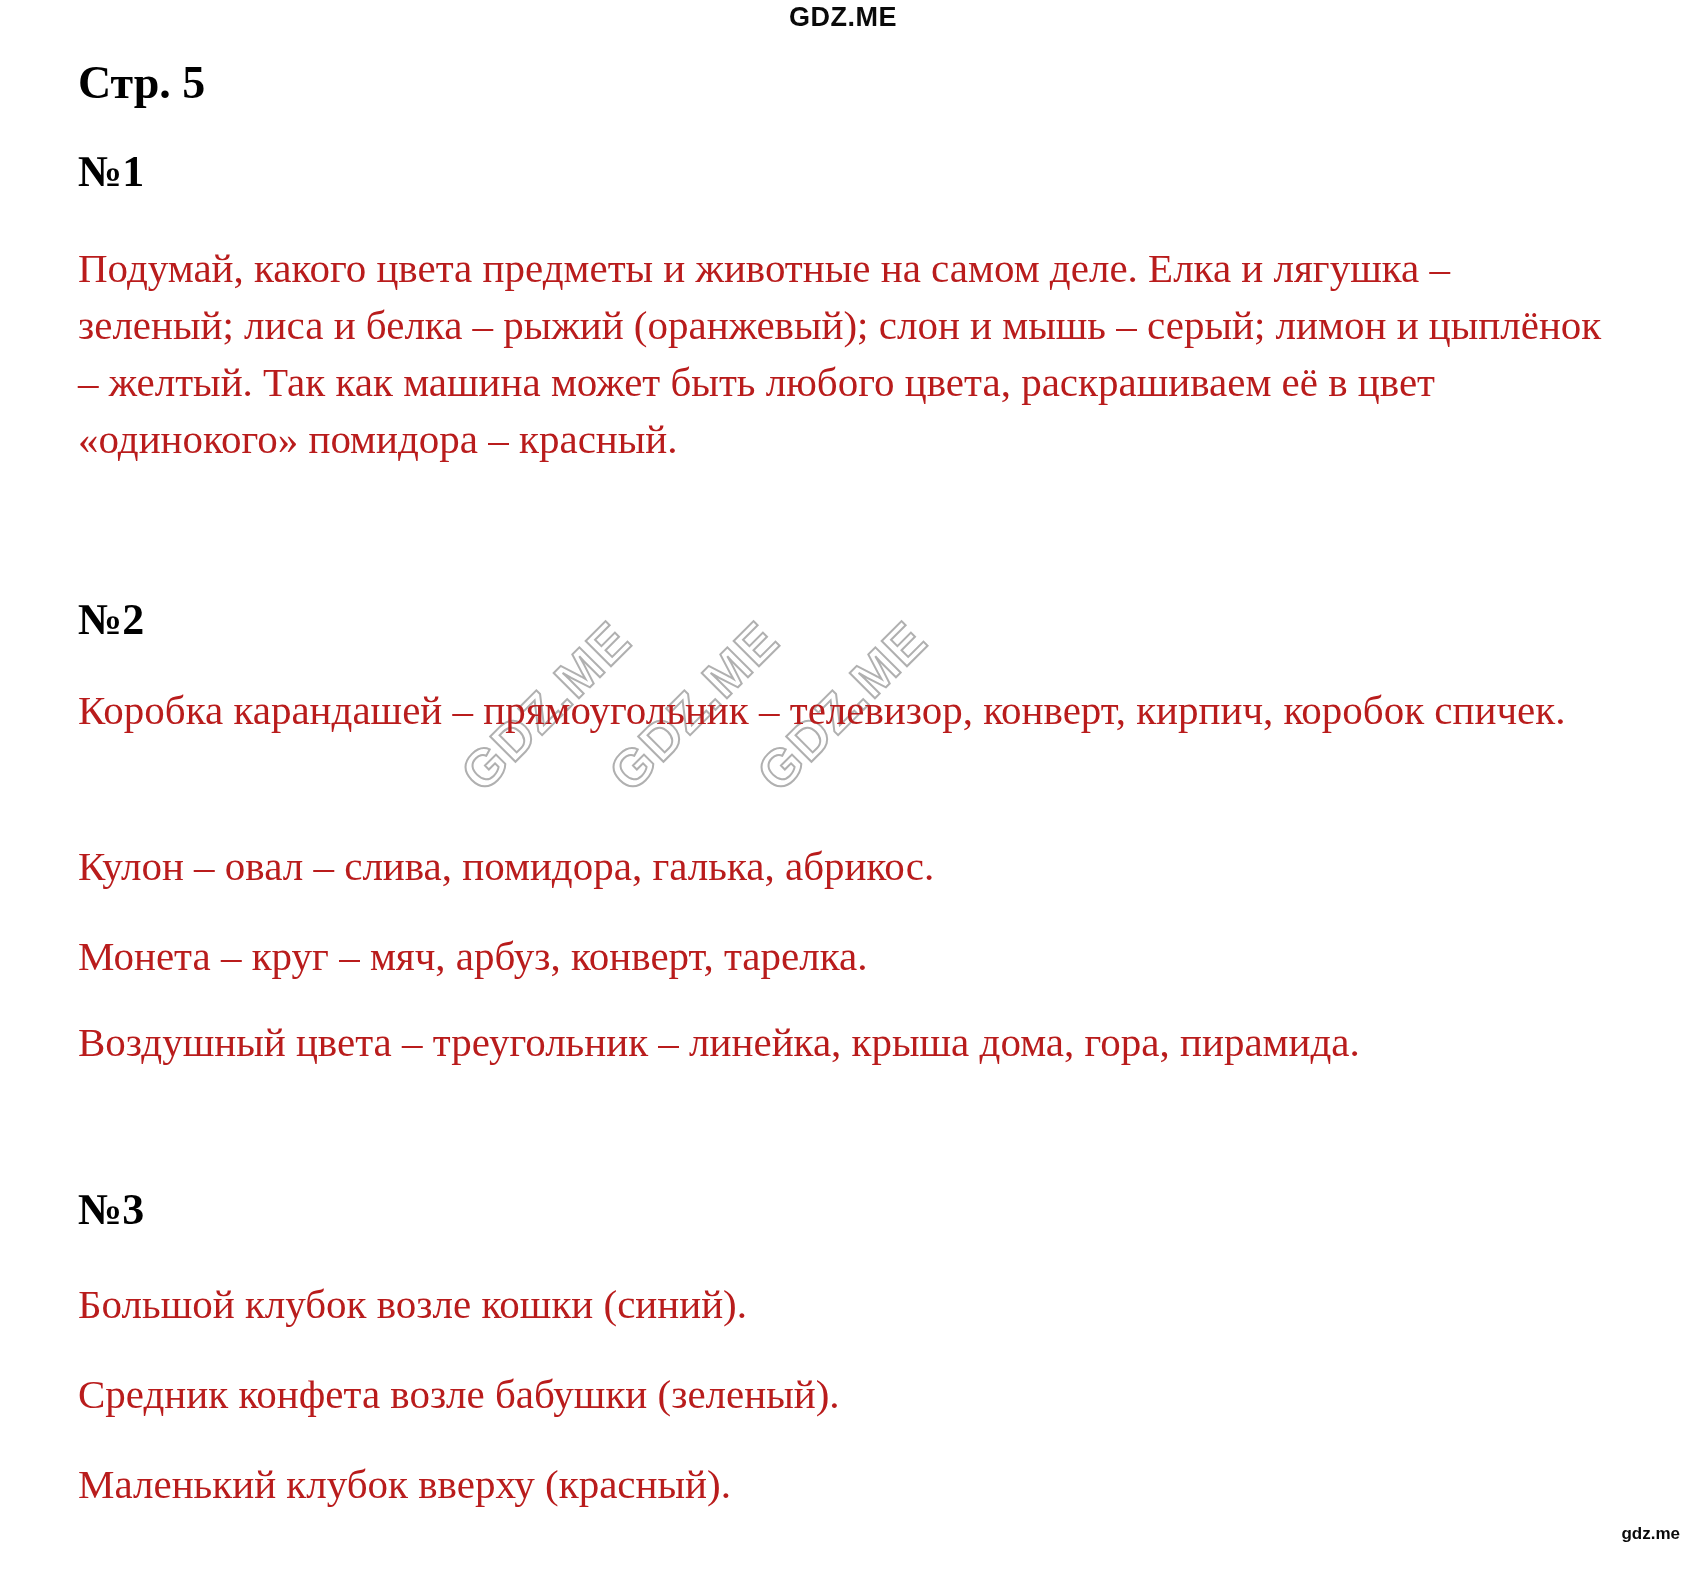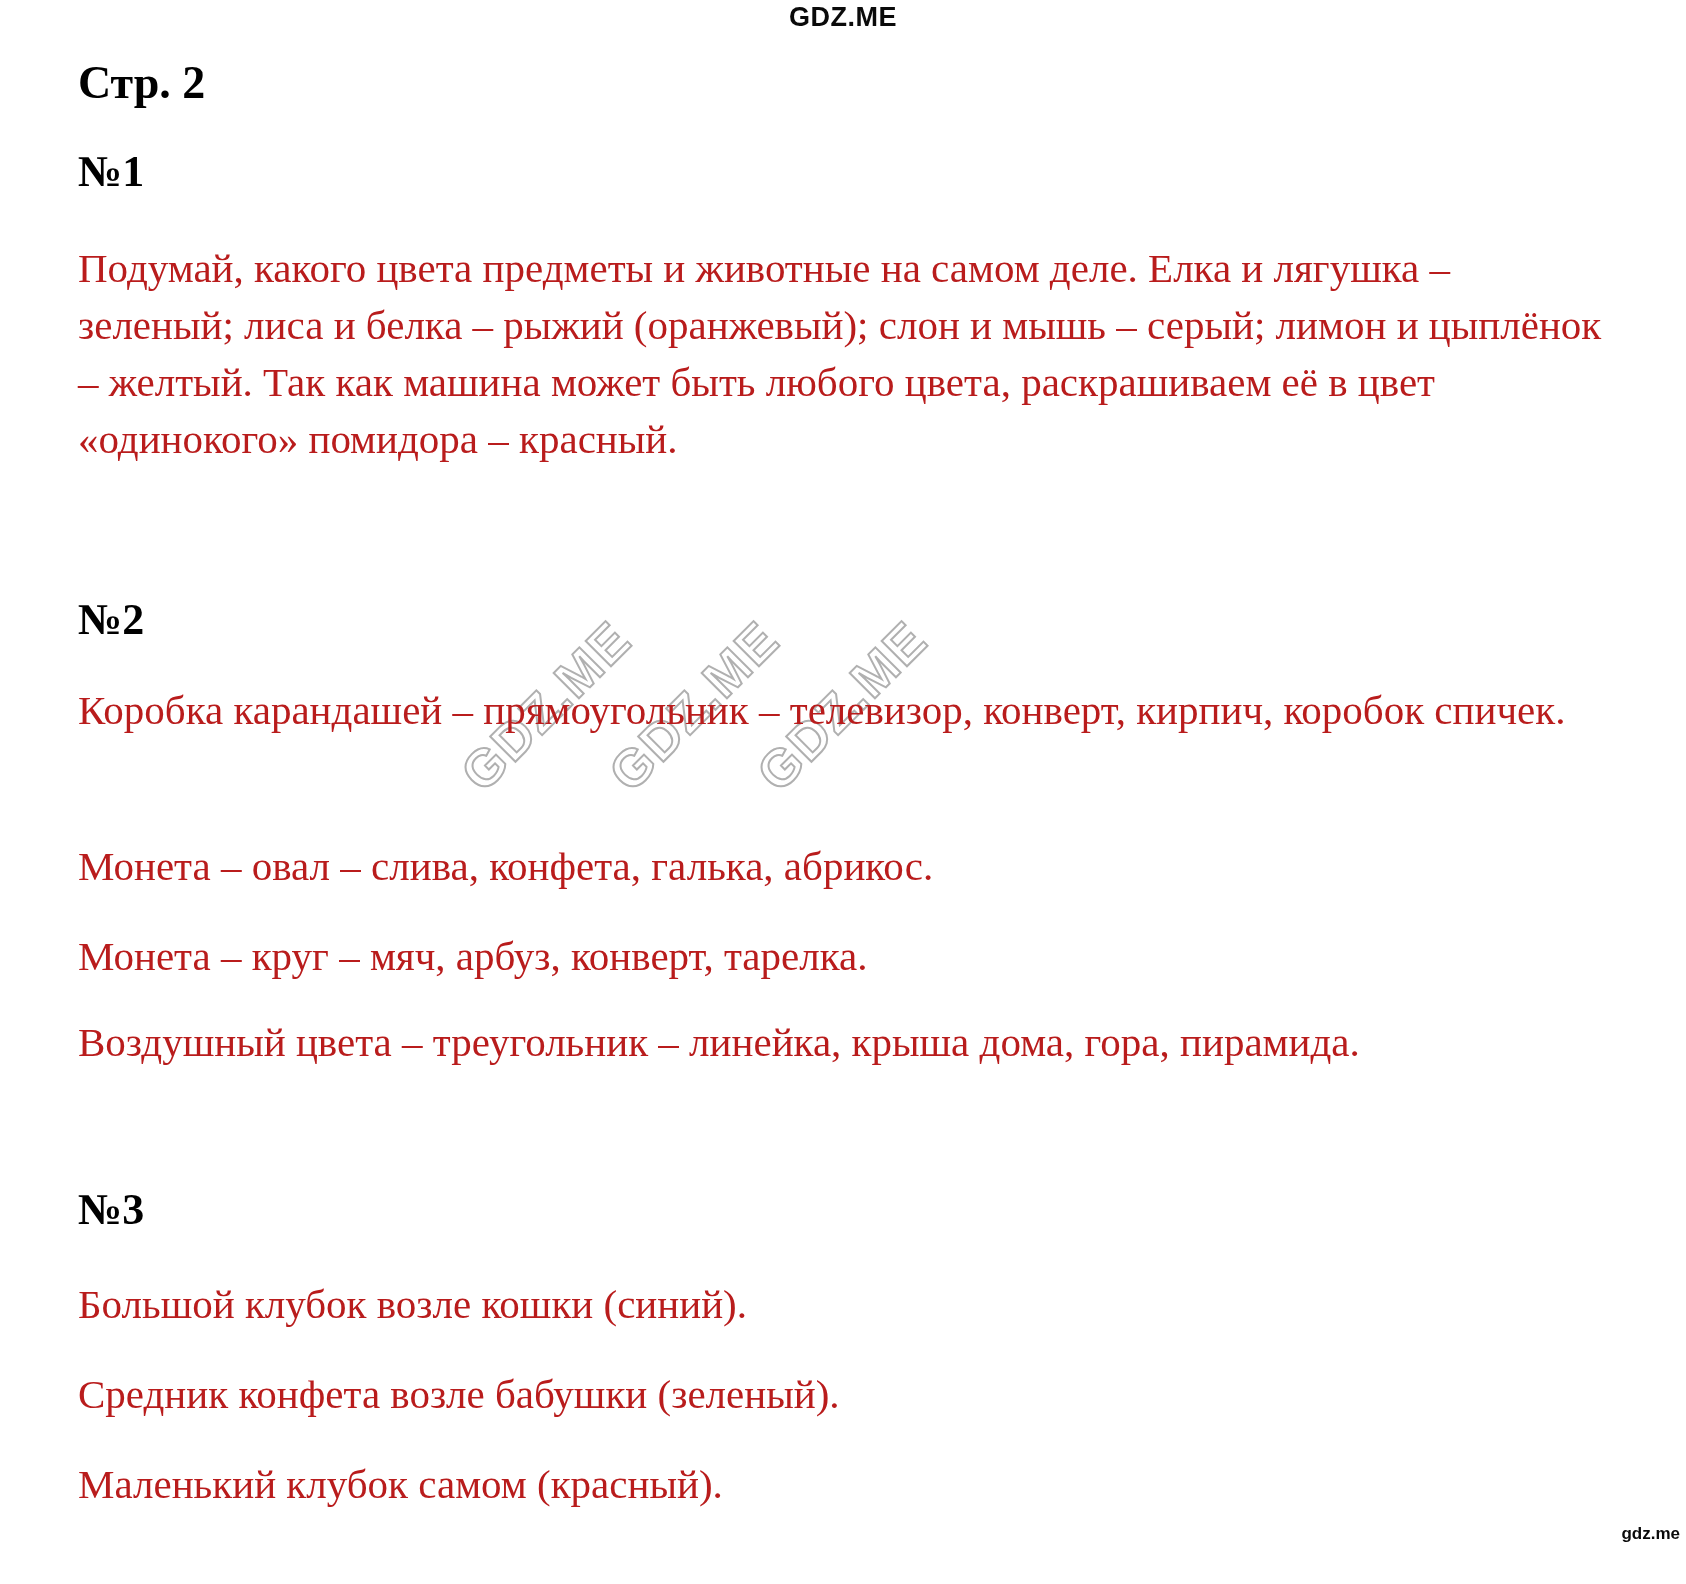--- a/index.html
+++ b/index.html
@@ -131,37 +131,37 @@
     </svg>
   </div>
   <div class="watermark wm-3">
     <svg width="250" height="70" viewBox="0 0 250 70">
       <text x="4" y="52" fill="#ffffff" stroke="#b0b0b0" stroke-width="2">GDZ.ME</text>
     </svg>
   </div>
 
   <div class="content">
 
-    <div class="page-heading">Стр. 2</div>
+    <div class="page-heading">Стр. 5</div>
 
     <div class="section-number num-1">№1</div>
 
     <p class="para s1-p1">Подумай, какого цвета предметы и животные на самом деле. Елка и лягушка – зеленый; лиса и белка – рыжий (оранжевый); слон и мышь – серый; лимон и цыплёнок – желтый. Так как машина может быть любого цвета, раскрашиваем её в цвет «одинокого» помидора – красный.</p>
 
     <div class="section-number num-2">№2</div>
 
     <p class="para s2-p1">Коробка карандашей – прямоугольник – телевизор, конверт, кирпич, коробок спичек.</p>
-    <p class="para s2-p2">Монета – овал – слива, конфета, галька, абрикос.</p>
+    <p class="para s2-p2">Кулон – овал – слива, помидора, галька, абрикос.</p>
     <p class="para s2-p3">Монета – круг – мяч, арбуз, конверт, тарелка.</p>
     <p class="para s2-p4">Воздушный цвета – треугольник – линейка, крыша дома, гора, пирамида.</p>
 
     <div class="section-number num-3">№3</div>
 
     <p class="para s3-p1">Большой клубок возле кошки (синий).</p>
     <p class="para s3-p2">Средник конфета возле бабушки (зеленый).</p>
-    <p class="para s3-p3">Маленький клубок самом (красный).</p>
+    <p class="para s3-p3">Маленький клубок вверху (красный).</p>
 
   </div>
 
 
   <div class="corner-brand">gdz.me</div>
 
 </div>
 
 </body></html>

